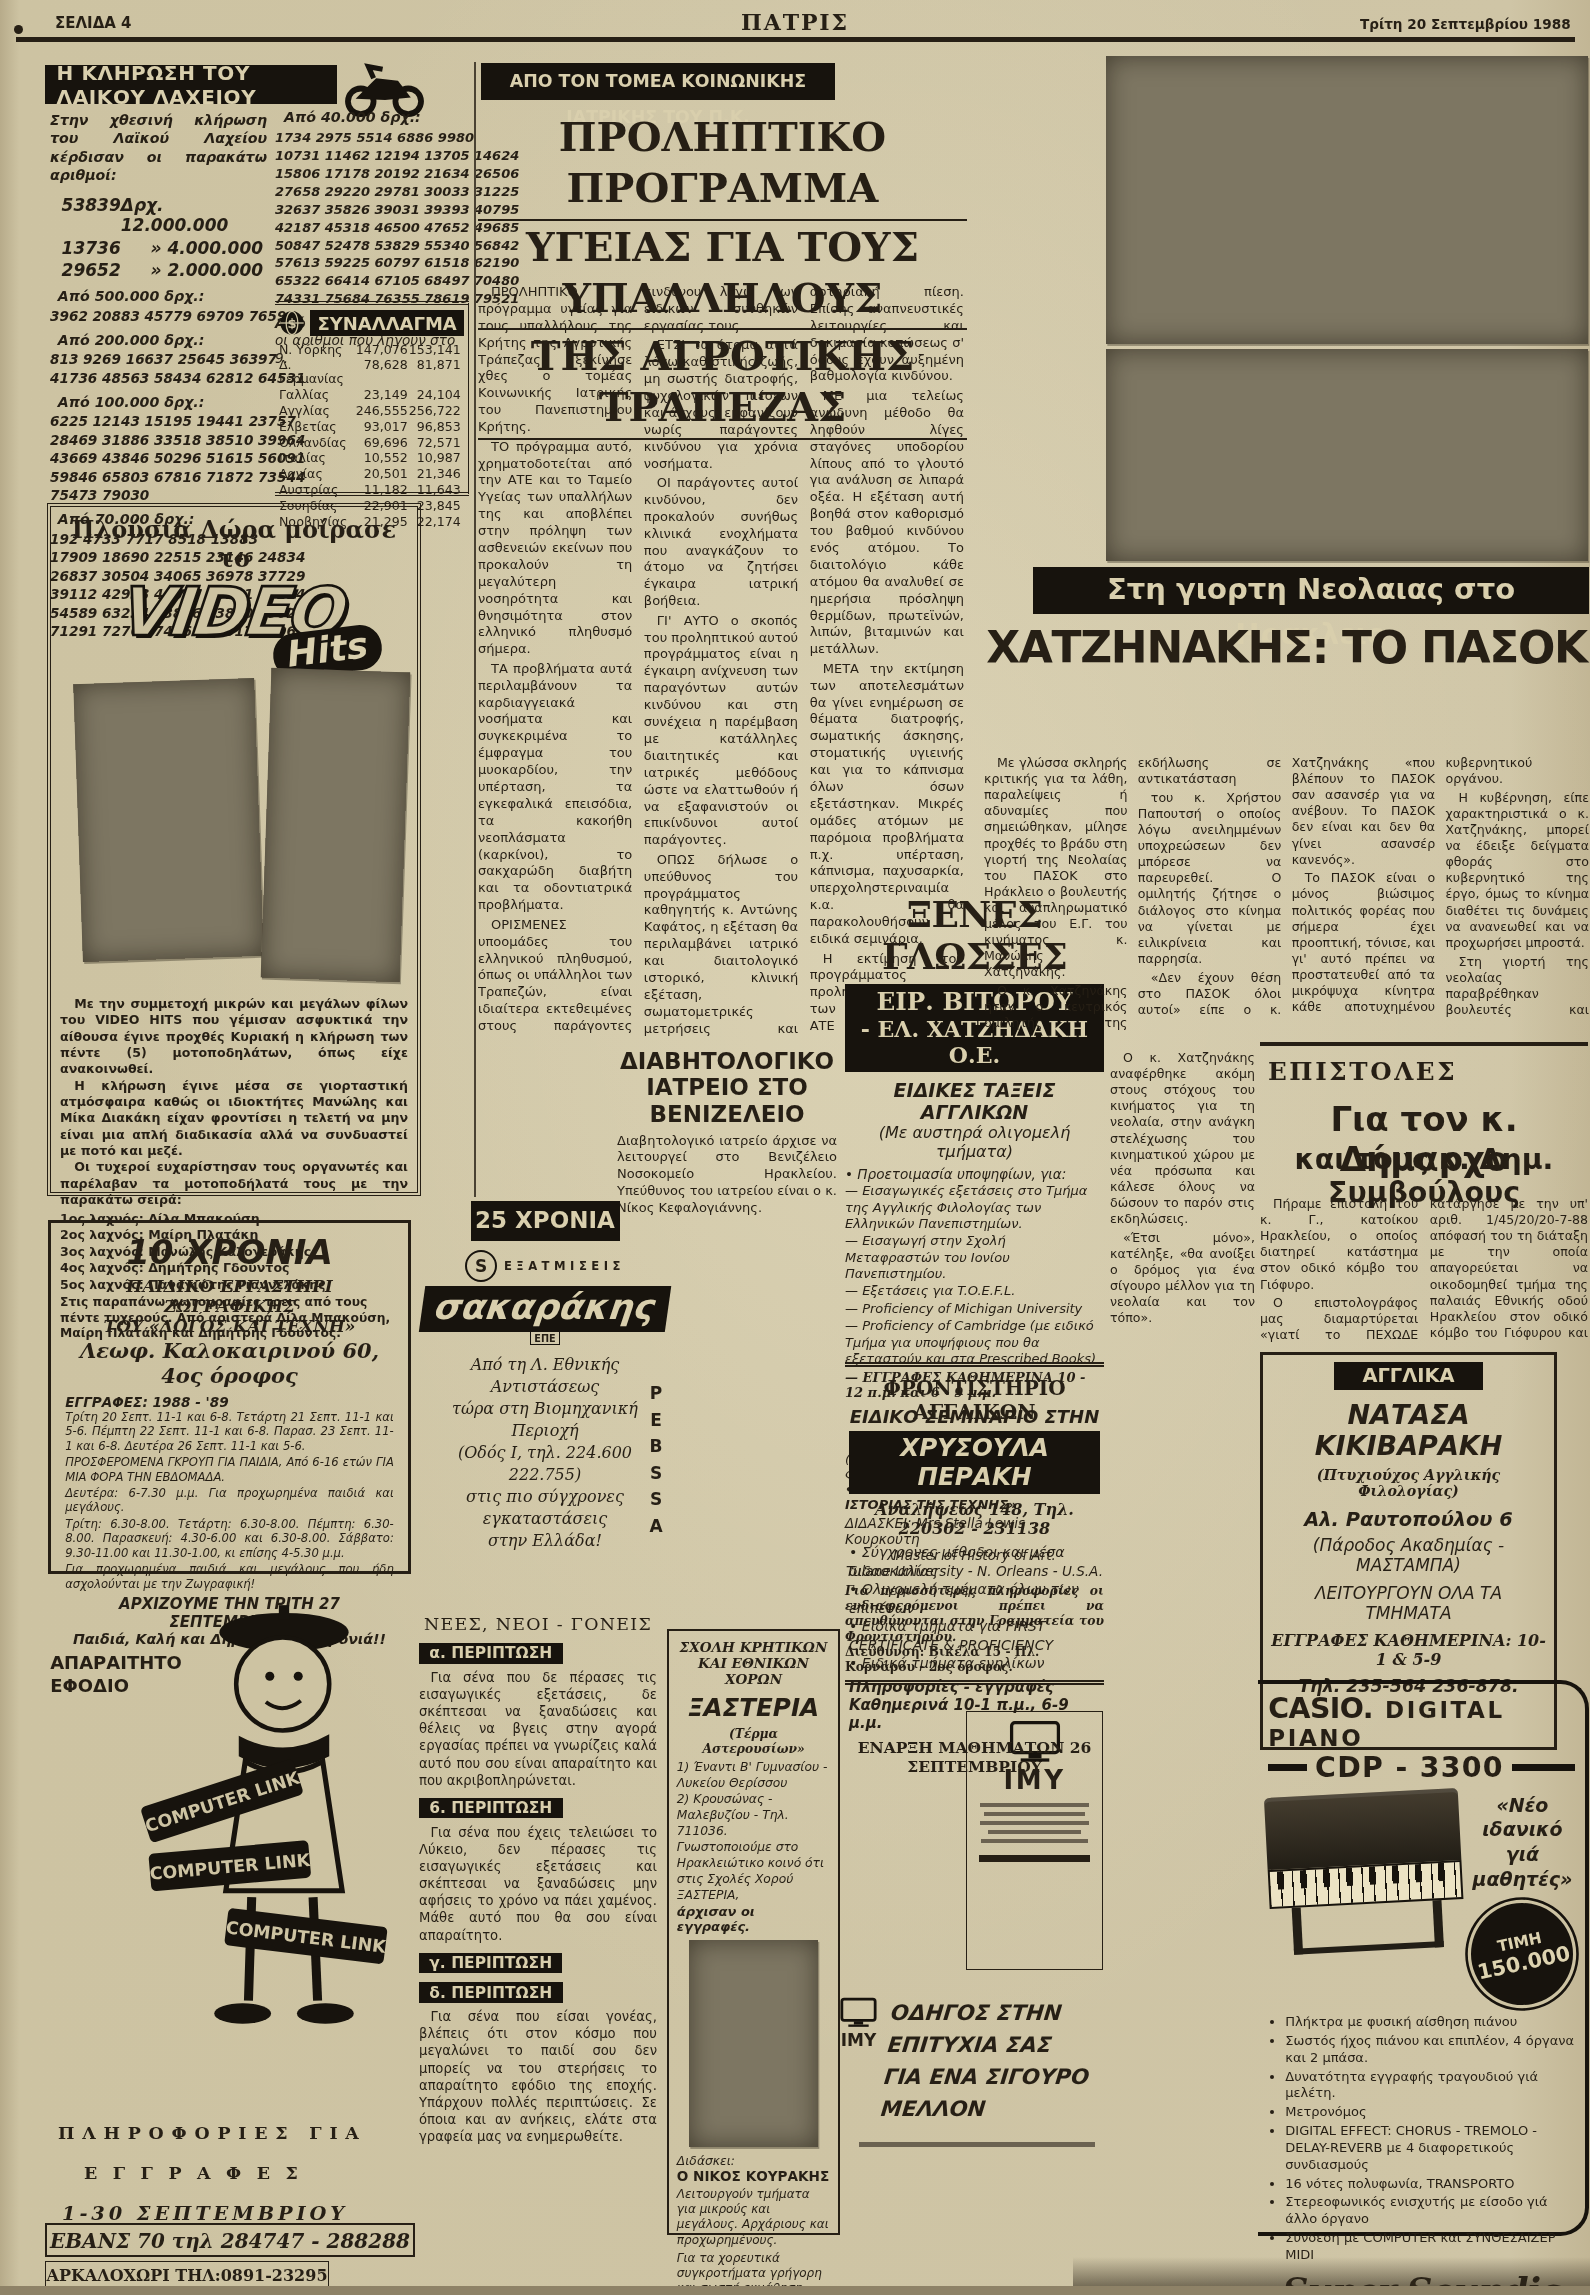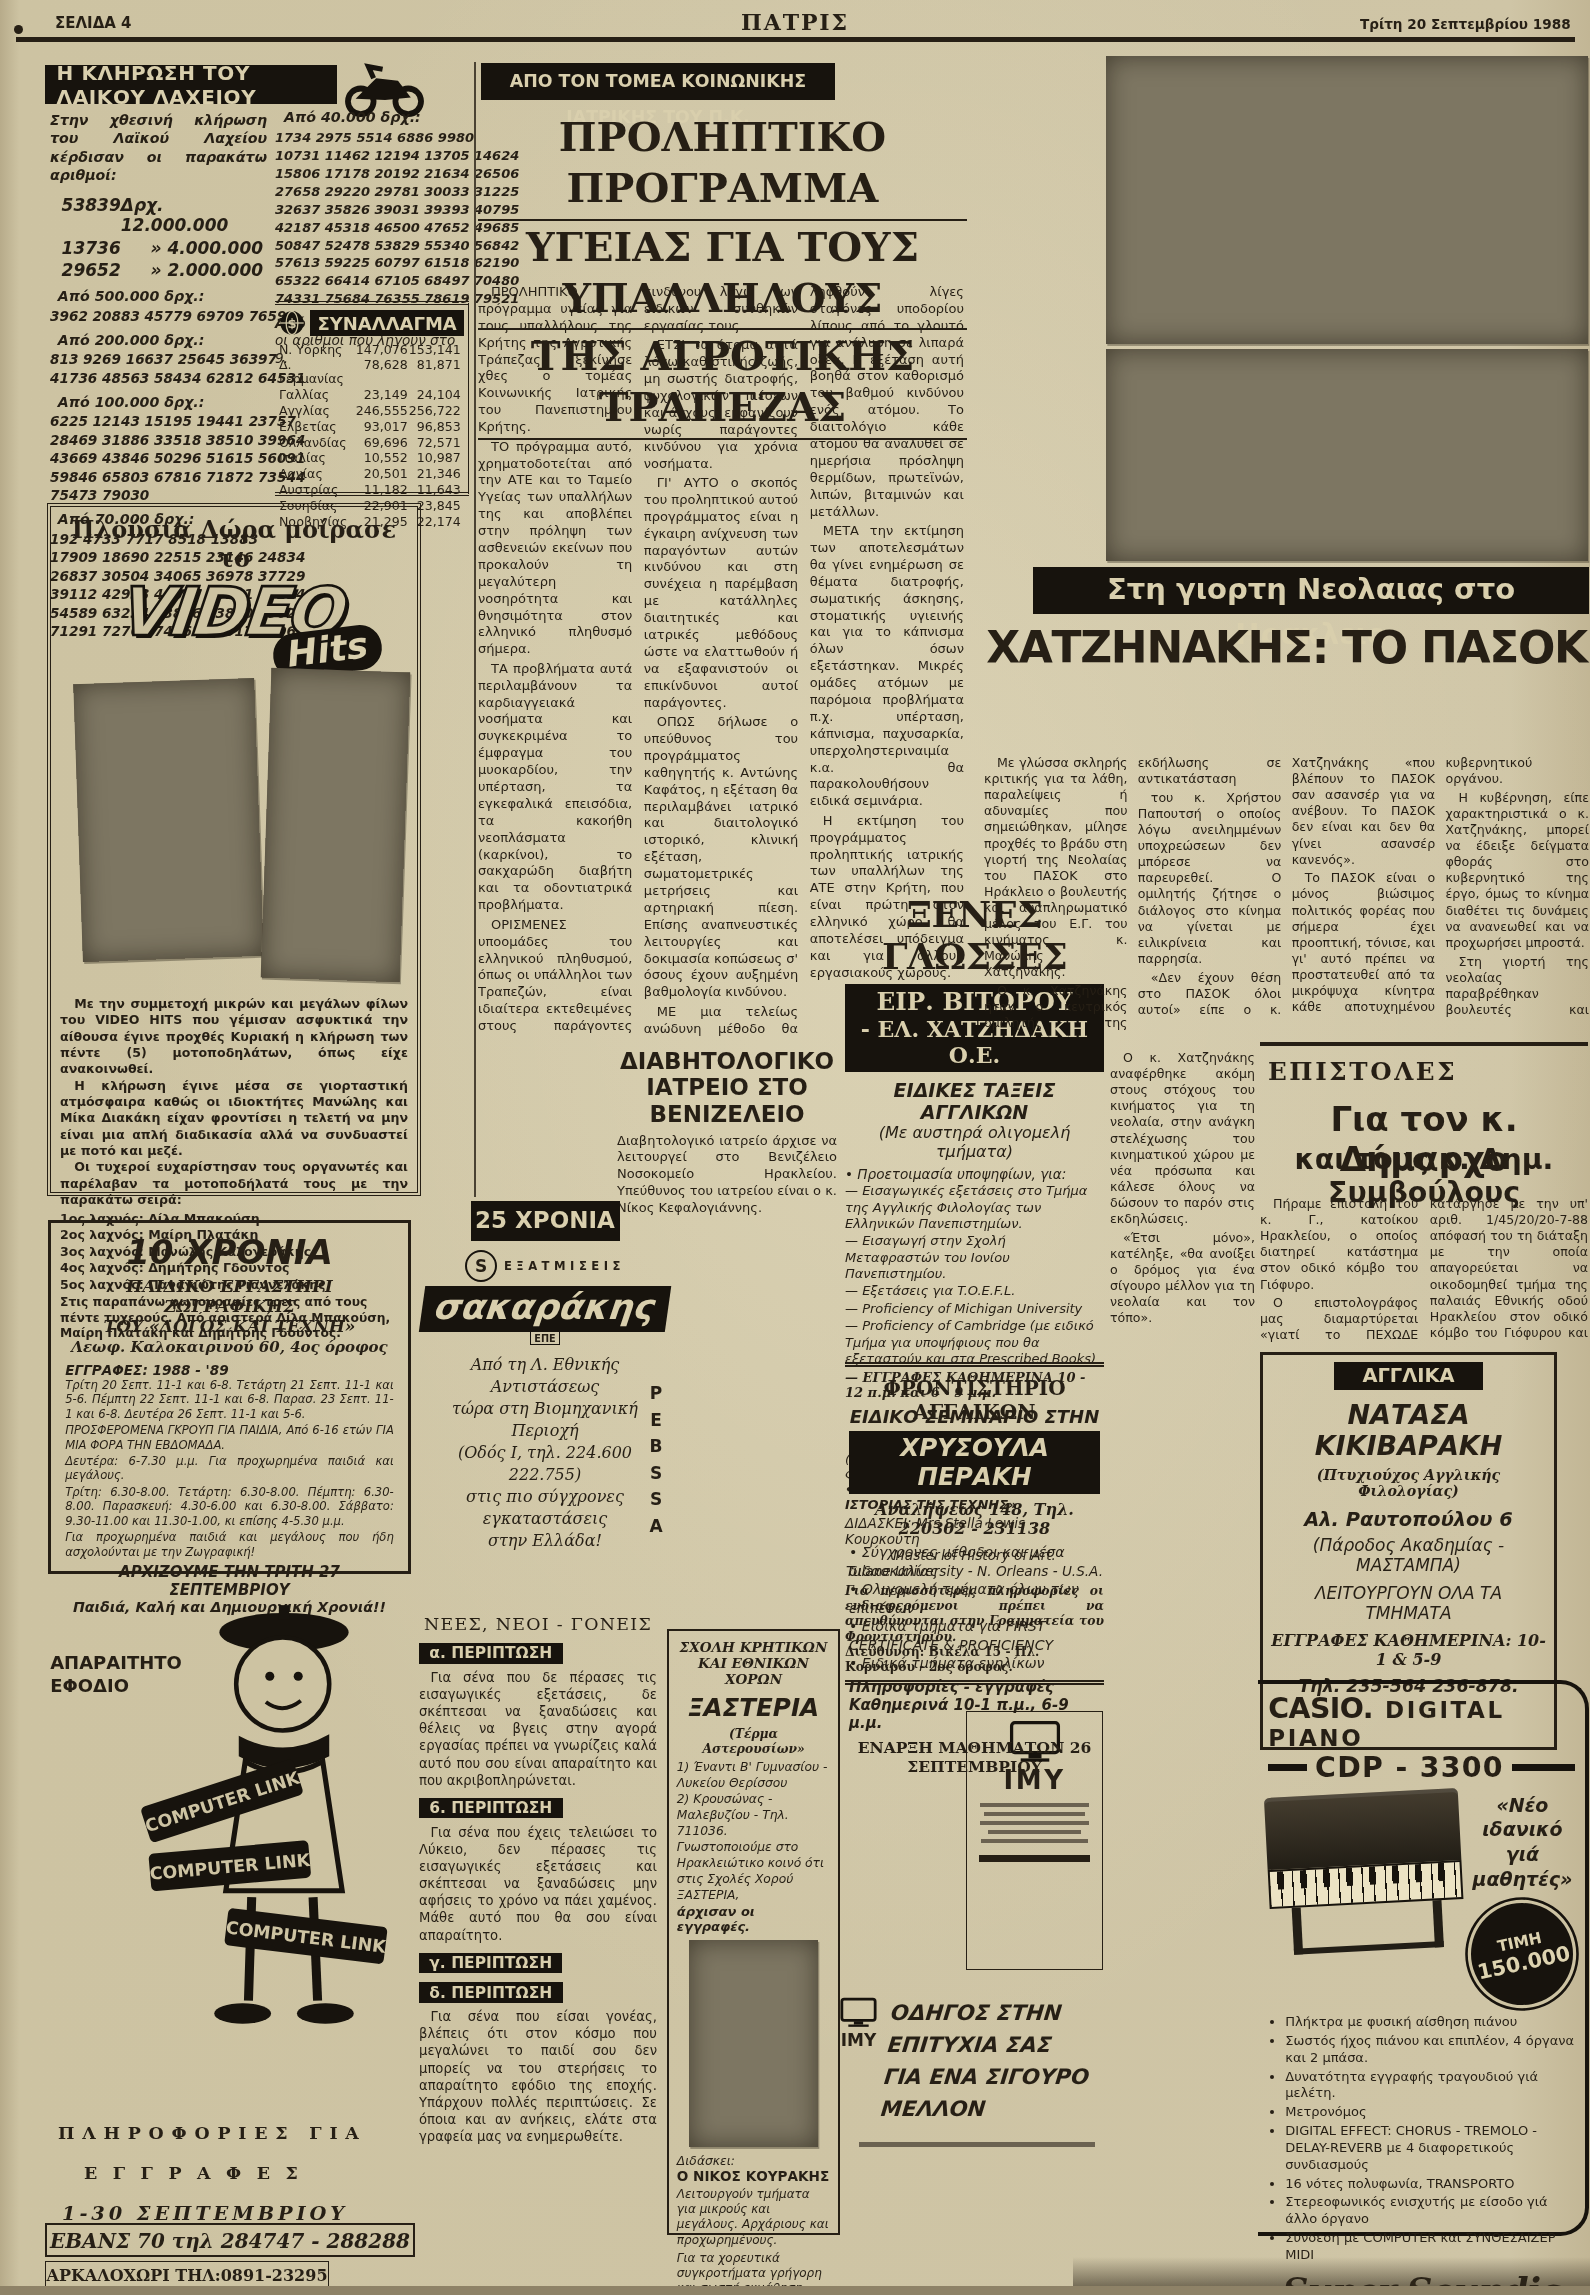--- a/index.html
+++ b/index.html
@@ -264,21 +264,21 @@
         <div>4ος λαχνός: Δημήτρης Γδούντος</div>
         <div>5ος λαχνός: Παναγιώτης Γιαννελάκης</div>
       </div>
     <div class="b" style="font-size:12.3px;line-height:1.25;margin-top:2.6px;">Στις παραπάνω φωτογραφίες τρεις από τους πέντε τυχερούς. Από αριστερά Λίλα Μπακούση, Μαίρη Πλατάκη και Δημήτρης Γδούντος.</div>
   </div>
 
   <div class="abs" style="left:48px;top:1220px;width:363px;height:354px;border:3.2px solid #261f15;box-sizing:border-box;padding:9px 14.2px;">
     <div class="bi ctr" style="font-size:34px;">10 ΧΡΟΝΙΑ</div>
     <div class="serif bi ctr" style="font-size:17px;margin-top:3.9px;">ΠΑΙΔΙΚΟ ΕΡΓΑΣΤΗΡΙ ΖΩΓΡΑΦΙΚΗΣ</div>
     <div class="serif bi ctr" style="font-size:17px;">ΤΟΥ «ΛΟΓΟΣ ΚΑΙ ΤΕΧΝΗ»</div>
-    <div class="serif bi ctr" style="font-size:15px;margin:2.6px 0 5.2px 0;text-align:center;">Λεωφ. Καλοκαιρινού 60, 4ος όροφος</div>
+    <div class="serif bi ctr" style="font-size:21px;margin:2.6px 0 5.2px 0;text-align:center;">Λεωφ. Καλοκαιρινού 60, 4ος όροφος</div>
     <div class="bi" style="font-size:13.6px;">ΕΓΓΡΑΦΕΣ: 1988 - '89</div>
     <div class="it just" style="font-size:11.6px;line-height:1.25;">
 
     <p style="margin:0 0 1.9px 0;">Τρίτη 20 Σεπτ. 11-1 και 6-8. Τετάρτη 21 Σεπτ. 11-1 και 5-6. Πέμπτη 22 Σεπτ. 11-1 και 6-8. Παρασ. 23 Σεπτ. 11-1 και 6-8. Δευτέρα 26 Σεπτ. 11-1 και 5-6.</p>
         <p style="margin:0 0 1.9px 0;">ΠΡΟΣΦΕΡΟΜΕΝΑ ΓΚΡΟΥΠ ΓΙΑ ΠΑΙΔΙΑ, Από 6-16 ετών ΓΙΑ ΜΙΑ ΦΟΡΑ ΤΗΝ ΕΒΔΟΜΑΔΑ.</p>
         <p style="margin:0 0 1.9px 0;">Δευτέρα: 6-7.30 μ.μ. Για προχωρημένα παιδιά και μεγάλους.</p>
         <p style="margin:0 0 1.9px 0;">Τρίτη: 6.30-8.00. Τετάρτη: 6.30-8.00. Πέμπτη: 6.30-8.00. Παρασκευή: 4.30-6.00 και 6.30-8.00. Σάββατο: 9.30-11.00 και 11.30-1.00, κι επίσης 4-5.30 μ.μ.</p>
         <p style="margin:0 0 1.9px 0;">Για προχωρημένα παιδιά και μεγάλους που ήδη ασχολούνται με την Ζωγραφική!</p>
       </div>
     <div class="bi ctr" style="font-size:15px;margin-top:3.9px;">ΑΡΧΙΖΟΥΜΕ ΤΗΝ ΤΡΙΤΗ 27 ΣΕΠΤΕΜΒΡΙΟΥ</div>
@@ -332,20 +332,21 @@
 
       <div class="underline-line" style="font-size:40px;line-height:1.28;"><span>ΤΗΣ ΑΓΡΟΤΙΚΗΣ ΤΡΑΠΕΖΑΣ</span></div>
     </div>
   <div class="abs colflow just" style="left:478px;top:284px;width:486px;height:757px;column-count:3;column-gap:11.6px;column-fill:auto;font-size:13px;line-height:1.3;overflow:hidden;">
 
   <p>ΠΡΟΛΗΠΤΙΚΟ πρόγραμμα υγείας για τους υπαλλήλους της Κρήτης της Αγροτικής Τράπεζας ξεκίνησε χθες ο τομέας Κοινωνικής Ιατρικής του Πανεπιστημίου Κρήτης.</p>
       <p>ΤΟ πρόγραμμα αυτό, χρηματοδοτείται από την ΑΤΕ και το Ταμείο Υγείας των υπαλλήλων της και αποβλέπει στην πρόληψη των ασθενειών εκείνων που προκαλούν τη μεγαλύτερη νοσηρότητα και θνησιμότητα στον ελληνικό πληθυσμό σήμερα.</p>
       <p>ΤΑ προβλήματα αυτά περιλαμβάνουν τα καρδιαγγειακά νοσήματα και συγκεκριμένα το έμφραγμα του μυοκαρδίου, την υπέρταση, τα εγκεφαλικά επεισόδια, τα κακοήθη νεοπλάσματα (καρκίνοι), το σακχαρώδη διαβήτη και τα οδοντιατρικά προβλήματα.</p>
       <p>ΟΡΙΣΜΕΝΕΣ υποομάδες του ελληνικού πληθυσμού, όπως οι υπάλληλοι των Τραπεζών, είναι ιδιαίτερα εκτεθειμένες στους παράγοντες κινδύνου λόγω των ειδικών συνθηκών εργασίας τους.</p>
       <p>ΕΤΣΙ τα άτομα αυτά λόγω καθιστικής ζωής, μη σωστής διατροφής, ψυχολογικών πιέσεων και άγχους, εμφανίζουν νωρίς παράγοντες κινδύνου για χρόνια νοσήματα.</p>
+      <p>ΟΙ παράγοντες αυτοί κινδύνου, δεν προκαλούν συνήθως κλινικά ενοχλήματα που αναγκάζουν το άτομο να ζητήσει έγκαιρα ιατρική βοήθεια.</p>
       <p>ΓΙ' ΑΥΤΟ ο σκοπός του προληπτικού αυτού προγράμματος είναι η έγκαιρη ανίχνευση των παραγόντων αυτών κινδύνου και στη συνέχεια η παρέμβαση με κατάλληλες διαιτητικές και ιατρικές μεθόδους ώστε να ελαττωθούν ή να εξαφανιστούν οι επικίνδυνοι αυτοί παράγοντες.</p>
       <p>ΟΠΩΣ δήλωσε ο υπεύθυνος του προγράμματος καθηγητής κ. Αντώνης Καφάτος, η εξέταση θα περιλαμβάνει ιατρικό και διαιτολογικό ιστορικό, κλινική εξέταση, σωματομετρικές μετρήσεις και αρτηριακή πίεση. Επίσης αναπνευστικές λειτουργίες και δοκιμασία κοπώσεως σ' όσους έχουν αυξημένη βαθμολογία κινδύνου.</p>
       <p>ΜΕ μια τελείως ανώδυνη μέθοδο θα ληφθούν λίγες σταγόνες υποδορίου λίπους από το γλουτό για ανάλυση σε λιπαρά οξέα. Η εξέταση αυτή βοηθά στον καθορισμό του βαθμού κινδύνου ενός ατόμου. Το διαιτολόγιο κάθε ατόμου θα αναλυθεί σε ημερήσια πρόσληψη θερμίδων, πρωτεϊνών, λιπών, βιταμινών και μετάλλων.</p>
       <p>ΜΕΤΑ την εκτίμηση των αποτελεσμάτων θα γίνει ενημέρωση σε θέματα διατροφής, σωματικής άσκησης, στοματικής υγιεινής και για το κάπνισμα όλων όσων εξετάστηκαν. Μικρές ομάδες ατόμων με παρόμοια προβλήματα π.χ. υπέρταση, κάπνισμα, παχυσαρκία, υπερχοληστεριναιμία κ.α. θα παρακολουθήσουν ειδικά σεμινάρια.</p>
       <p>Η εκτίμηση του προγράμματος προληπτικής ιατρικής των υπαλλήλων της ΑΤΕ στην Κρήτη, που είναι πρώτη στον ελληνικό χώρο, θα αποτελέσει υπόδειγμα και για άλλους εργασιακούς χώρους.</p>
     </div>
 
   <div class="abs" style="left:617px;top:1048px;width:220px;height:158px;">
     <div class="b ctr">
 

